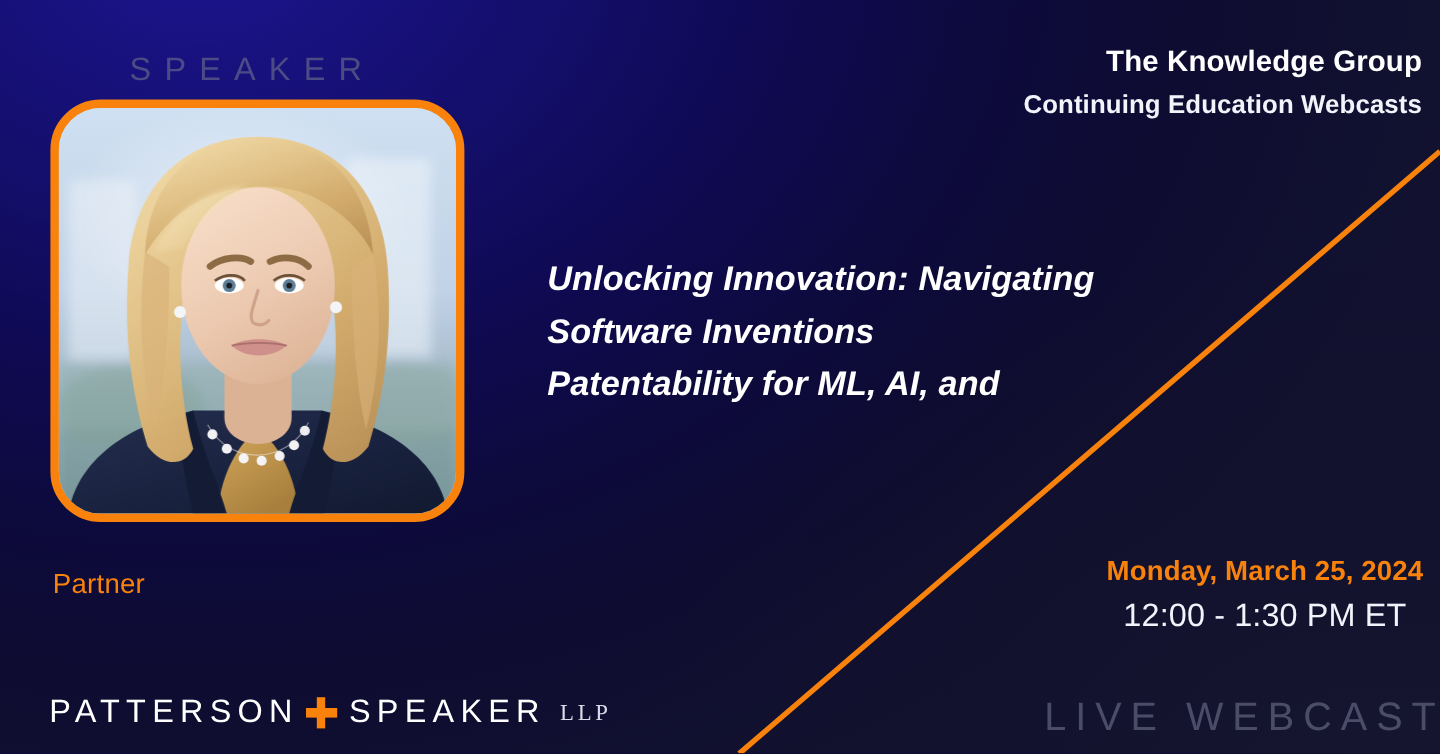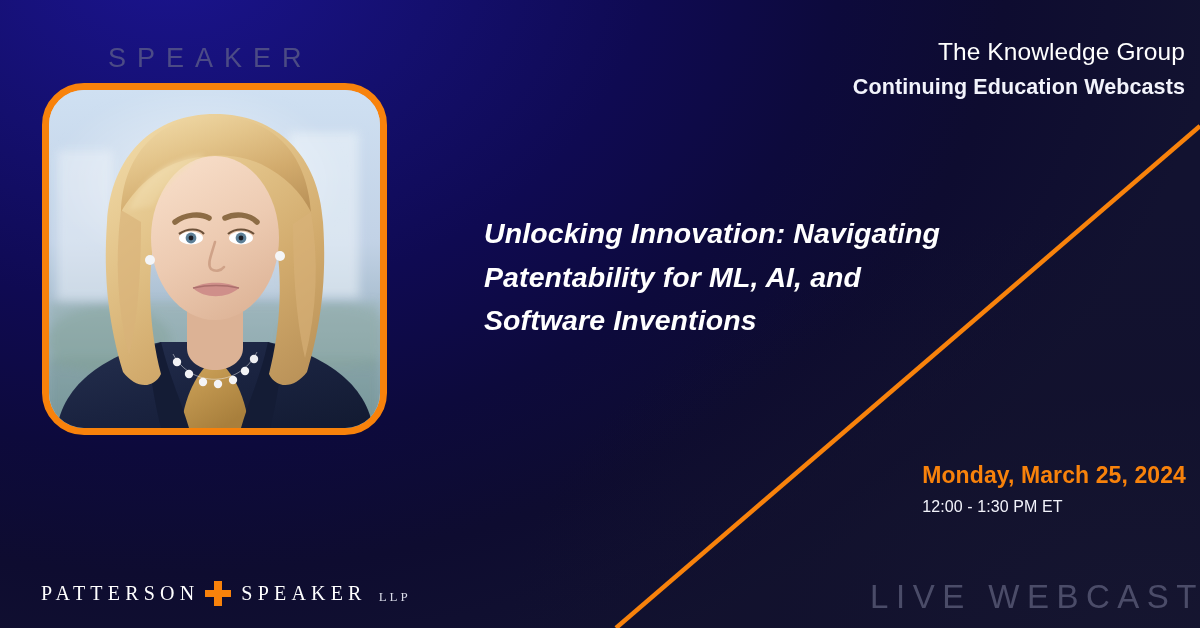--- a/index.html
+++ b/index.html
@@ -36,70 +36,70 @@
     opacity:.62;
     font-weight:400;
     white-space:nowrap;
     text-align:center;
   }
   #wm-speaker { left:108px; top:43px; font-size:27px; letter-spacing:11px; }
   #wm-live    { right:-4px; bottom:12px; font-size:33px; letter-spacing:7.5px; }
 
   
   #brand { position:absolute; right:15px; top:38px; z-index:4; text-align:right; }
-  #brand-name { font-size:24.5px; font-weight:400; color:#ffffff; letter-spacing:.1px; }
+  #brand-name { font-size:24.5px; font-weight:700; color:#ffffff; letter-spacing:.1px; }
   #brand-sub  { font-size:21.5px; font-weight:700; color:#f2f3fb; margin-top:9px; letter-spacing:.1px; }
 
   
   #photo-frame {
     position:absolute; left:42px; top:83px;
     width:345px; height:352px; z-index:4;
     border:7px solid #F8820B;
     border-radius:42px;
     overflow:hidden;
     background:#c9d6e8;
   }
   #photo { position:absolute; inset:0; overflow:hidden; }
 
   
   #title {
-    position:absolute; left:484px; top:212px; width:560px; z-index:4;
+    position:absolute; left:456px; top:212px; width:560px; z-index:4;
     font-size:28.5px; font-weight:700; font-style:italic; color:#ffffff;
     line-height:1.53; letter-spacing:.1px;
   }
 
   
   #speaker-block { position:absolute; left:44px; top:465px; z-index:4; }
   #speaker-name { font-size:25.5px; font-weight:700; color:#ffffff; letter-spacing:1.1px; white-space:nowrap; }
   #speaker-role { font-size:23px; font-weight:400; color:#F8820B; margin-top:8px; letter-spacing:.2px; }
 
   
   #firm-logo {
     position:absolute; left:41px; top:578px; z-index:4;
     display:flex; align-items:center; white-space:nowrap;
   }
   .logo-word {
-    font-family:Liberation Serif, serif;
-    font-size:20px; font-weight:400; color:#ffffff;
+    font-family:Liberation Sans, sans-serif;
+    font-size:27px; font-weight:400; color:#ffffff;
     letter-spacing:5.2px;
   }
   #logo-plus { position:relative; width:34px; height:30px; margin:0 6px 0 2px; }
   #logo-plus i { position:absolute; background:#F8820B; display:block; }
   #logo-plus i.h { left:4px; top:11.5px; width:26px; height:7.5px; }
   #logo-plus i.v { left:13px; top:2.5px; width:7.5px; height:25.5px; }
   #logo-llp {
     font-family:"Liberation Serif", serif;
-    font-size:13px; color:#d9dbe8; letter-spacing:3px;
+    font-size:19px; color:#d9dbe8; letter-spacing:3px;
     margin-left:12px; align-self:flex-end; padding-bottom:3px;
   }
 
   
-  #date-block { position:absolute; right:14px; top:462px; z-index:4; text-align:left; }
+  #date-block { position:absolute; right:14px; top:462px; z-index:4; text-align:center; }
   #date-text { font-size:23px; font-weight:700; color:#F8820B; letter-spacing:.1px; }
-  #time-text { font-size:16px; font-weight:400; color:#f2f3fb; margin-top:9px; letter-spacing:.1px; }
+  #time-text { font-size:27px; font-weight:400; color:#f2f3fb; margin-top:9px; letter-spacing:.1px; }
 </style>
 </head>
 <body>
 
 <div id="poster">
 
   <svg class="diagonal" width="1200" height="628" viewBox="0 0 1200 628" aria-hidden="true">
     <line x1="1200" y1="126" x2="616" y2="628" stroke="#F8820B" stroke-width="4.5"></line>
   </svg>
 
@@ -215,25 +215,26 @@
         <circle cx="169" cy="294" r="4.2" fill="#f4f4f7"></circle>
         <circle cx="184" cy="290" r="4.2" fill="#f2f2f5"></circle>
         <circle cx="196" cy="281" r="4.2" fill="#f2f2f5"></circle>
         <circle cx="205" cy="269" r="4.2" fill="#eeeef2"></circle>
       </svg>
     </div>
   </div>
 
   <div id="title">
     <div>Unlocking Innovation: Navigating</div>
+    <div>Software Inventions</div>
     <div>Patentability for ML, AI, and</div>
-    <div>Software Inventions</div>
   </div>
 
   <div id="speaker-block">
+    <div id="speaker-role">Partner</div>
   </div>
 
   <div id="firm-logo">
     <span class="logo-word">PATTERSON</span>
     <span id="logo-plus">
         <i class="h"></i>
         <i class="v"></i>
       </span>
     <span class="logo-word">SPEAKER</span>
     <span id="logo-llp">LLP</span>

